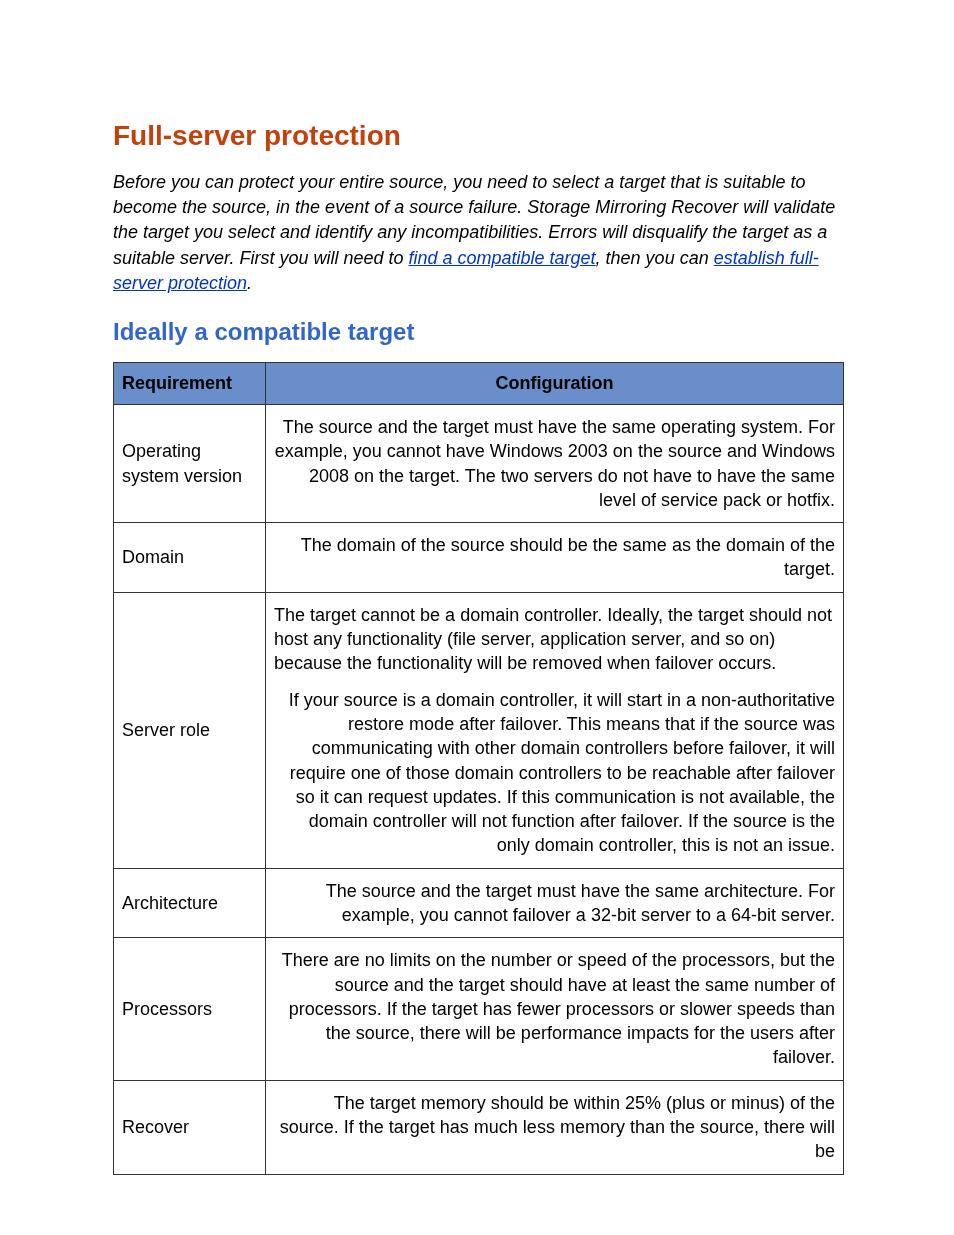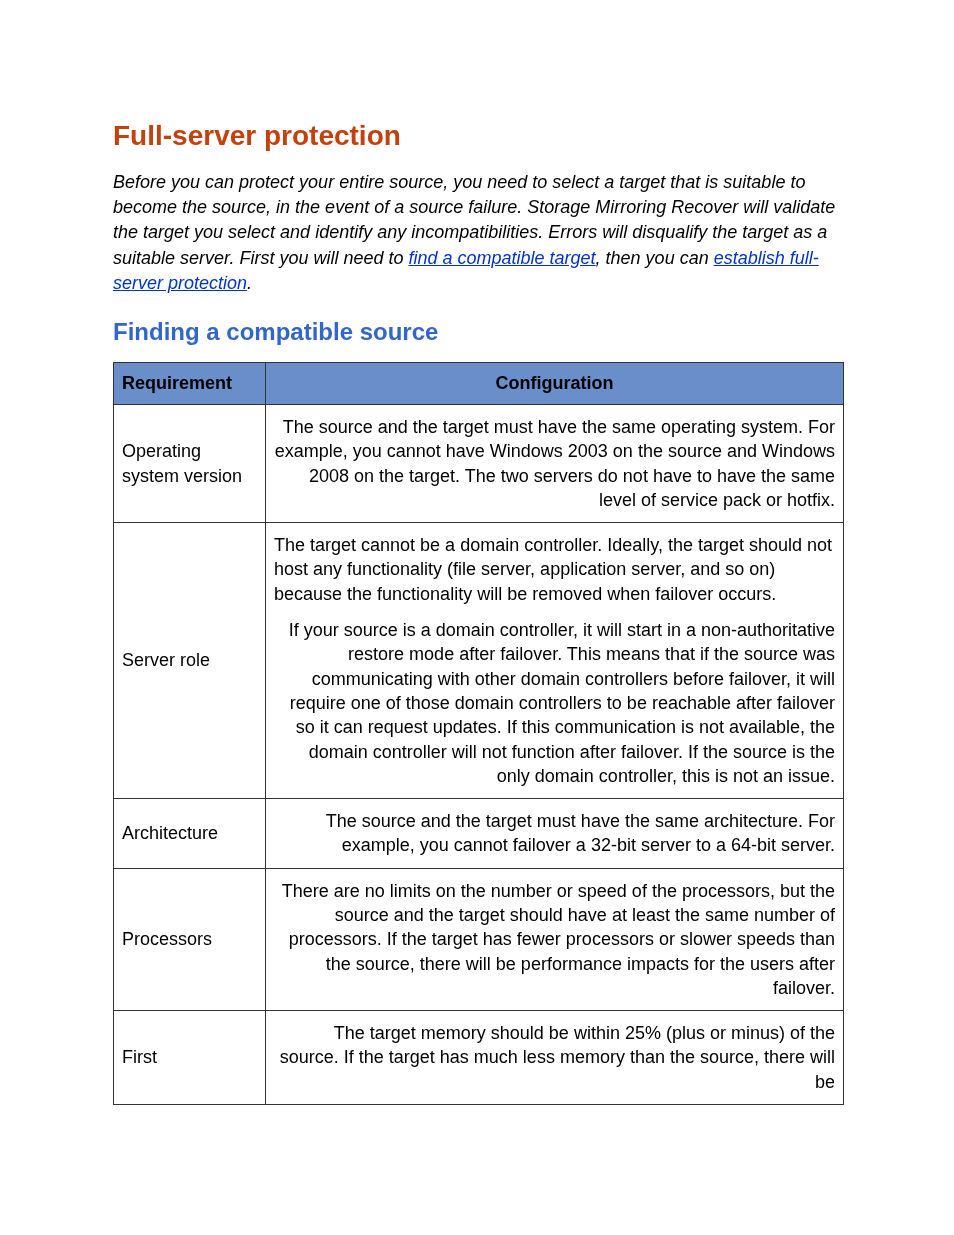--- a/index.html
+++ b/index.html
@@ -77,35 +77,41 @@
 <body>
 
 <div class="page">
 
   <h1>Full-server protection</h1>
 
   <p class="body">
     <span>Before you can protect your entire source, you need to select a target that is suitable to become the source, in the event of a source failure. Storage Mirroring Recover will validate the target you select and identify any incompatibilities. Errors will disqualify the target as a suitable server. First you will need to </span><a href="#" class="link">find a compatible target</a><span>, then you can </span><a href="#" class="link">establish full-server protection</a><span>.</span>
   </p>
 
-  <h2>Finding a compatible source</h2>
+  <h2>Ideally a compatible target</h2>
 
 
   <table class="req">
     <thead>
       <tr>
         <th>Requirement</th>
         <th>Configuration</th>
       </tr>
     </thead>
     <tbody>
       <tr>
         <td>Operating system version</td>
         <td>
             <p class="cell-para">The source and the target must have the same operating system. For example, you cannot have Windows 2003 on the source and Windows 2008 on the target. The two servers do not have to have the same level of service pack or hotfix.</p>
+          </td>
+      </tr>
+      <tr>
+        <td>Domain</td>
+        <td>
+            <p class="cell-para">The domain of the source should be the same as the domain of the target.</p>
           </td>
       </tr>
       <tr>
         <td>Server role</td>
         <td>
           <p class="cell-para">The target cannot be a domain controller. Ideally, the target should not host any functionality (file server, application server, and so on) because the functionality will be removed when failover occurs.</p>
           <p class="cell-para">If your source is a domain controller, it will start in a non-authoritative restore mode after failover. This means that if the source was communicating with other domain controllers before failover, it will require one of those domain controllers to be reachable after failover so it can request updates. If this communication is not available, the domain controller will not function after failover. If the source is the only domain controller, this is not an issue.</p>
         </td>
       </tr>
       <tr>
@@ -114,21 +120,21 @@
             <p class="cell-para">The source and the target must have the same architecture. For example, you cannot failover a 32-bit server to a 64-bit server.</p>
           </td>
       </tr>
       <tr>
         <td>Processors</td>
         <td>
             <p class="cell-para">There are no limits on the number or speed of the processors, but the source and the target should have at least the same number of processors. If the target has fewer processors or slower speeds than the source, there will be performance impacts for the users after failover.</p>
           </td>
       </tr>
       <tr>
-        <td>First</td>
+        <td>Recover</td>
         <td>
             <p class="cell-para">The target memory should be within 25% (plus or minus) of the source. If the target has much less memory than the source, there will be</p>
           </td>
       </tr>
     </tbody>
   </table>
 
 </div>
 
 </body></html>

